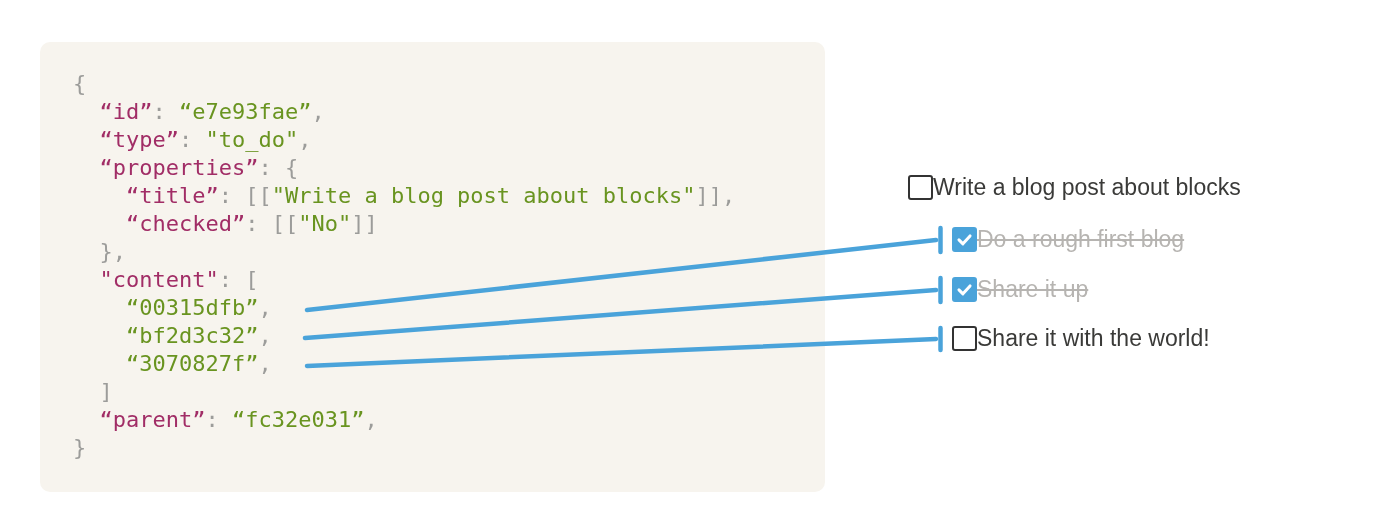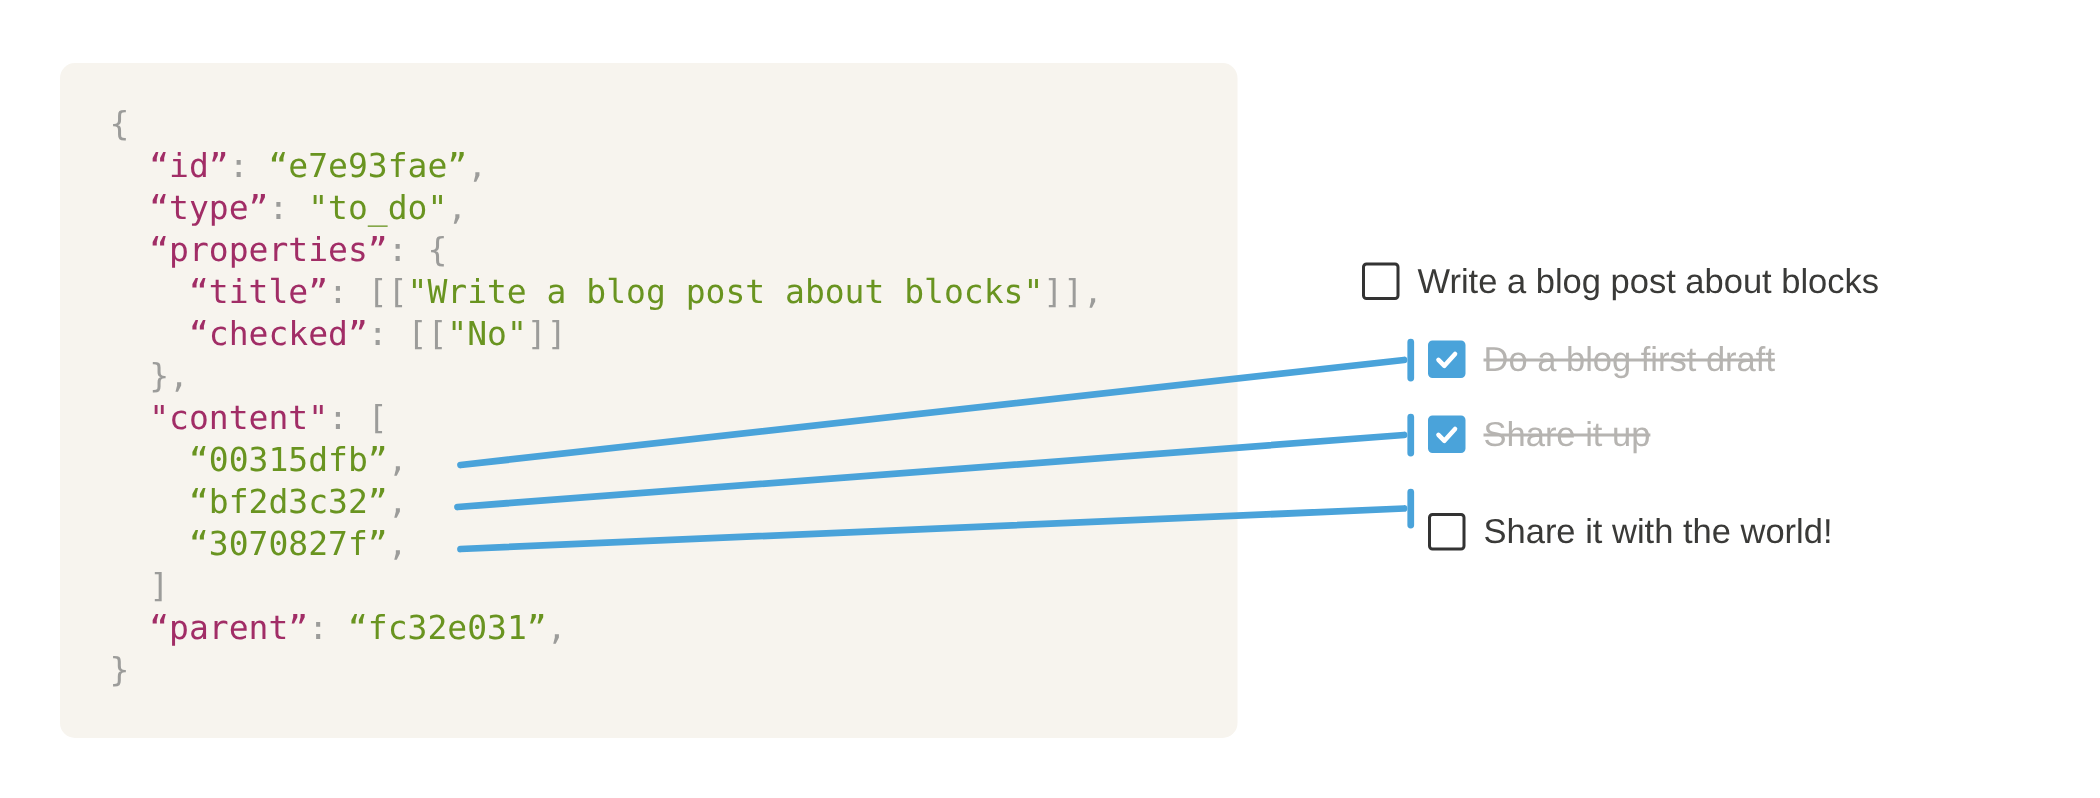--- a/index.html
+++ b/index.html
@@ -18,25 +18,25 @@
   .code-line{height:28px}
   .tok-k{color:var(--key)}
   .tok-v{color:var(--val)}
   .tok-p{color:var(--punct)}
 
   
   svg.arrows{position:absolute;left:0;top:0;pointer-events:none}
   .conn{stroke:var(--accent);stroke-width:4.5;stroke-linecap:round;fill:none}
 
   
-  .todo-item{position:absolute;display:flex;gap:12px}
+  .todo-item{position:absolute;display:flex;gap:0}
   .todo-item:nth-of-type(1){left:908px;top:175px}
   .todo-item:nth-of-type(2){left:952px;top:227px}
   .todo-item:nth-of-type(3){left:952px;top:277px}
-  .todo-item:nth-of-type(4){left:952px;top:342px}
+  .todo-item:nth-of-type(4){left:952px;top:326px}
   .checkbox{width:25px;height:25px;border:2.5px solid var(--box-border);
     border-radius:3px;background:#ffffff;flex:0 0 auto;display:flex;
     align-items:center;justify-content:center}
   .checkbox svg{display:none}
   .todo-item.done .checkbox{background:var(--accent);border-color:var(--accent)}
   .todo-item.done .checkbox svg{display:block}
   .todo-label{font-size:23px;line-height:25px;color:var(--text-dark)}
   .todo-item.done .todo-label{color:var(--text-done);text-decoration:line-through;
     text-decoration-thickness:2px}
 </style>
@@ -64,21 +64,21 @@
         
       </span>
       <span class="todo-label">Write a blog post about blocks</span>
     </div>
     <div class="todo-item done">
       <span class="checkbox">
         <svg width="19" height="19" viewBox="0 0 24 24">
           <polyline points="5,12.5 10,17.5 19,7.5" stroke="#ffffff" stroke-width="3.8" fill="none" stroke-linecap="round" stroke-linejoin="round"></polyline>
         </svg>
       </span>
-      <span class="todo-label">Do a blog first draft</span>
+      <span class="todo-label">Do a rough first blog</span>
     </div>
     <div class="todo-item done">
       <span class="checkbox">
         <svg width="19" height="19" viewBox="0 0 24 24">
           <polyline points="5,12.5 10,17.5 19,7.5" stroke="#ffffff" stroke-width="3.8" fill="none" stroke-linecap="round" stroke-linejoin="round"></polyline>
         </svg>
       </span>
       <span class="todo-label">Share it up</span>
     </div>
     <div class="todo-item">

